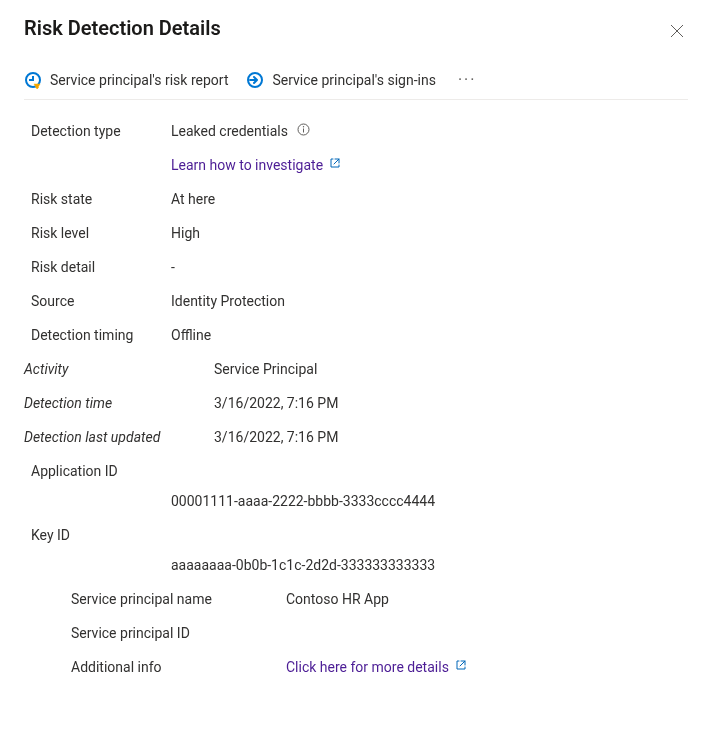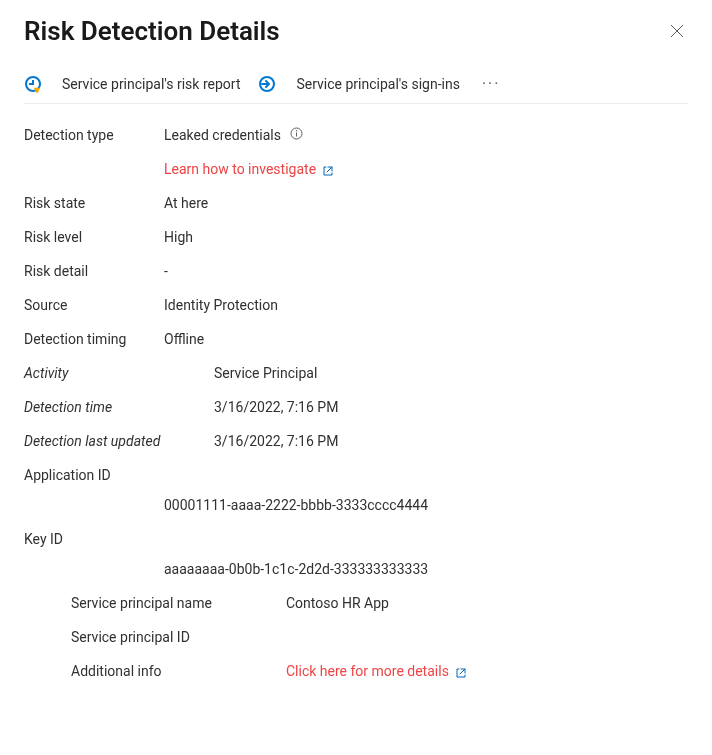--- a/index.html
+++ b/index.html
@@ -15,21 +15,21 @@
       padding: 16px 24px;
       font-size: 14px;
     }
     .header-row {
       display: flex;
       justify-content: space-between;
       align-items: flex-start;
       margin-bottom: 28px;
     }
     .page-title {
-      font-size: 26px;
+      font-size: 20px;
       font-weight: 600;
       color: #1b1a19;
     }
     .close-icon {
       font-size: 16px;
       color: #605e5c;
       cursor: pointer;
       padding: 4px;
       margin-top: 4px;
     }
@@ -37,21 +37,21 @@
       display: flex;
       align-items: center;
       gap: 18px;
       padding-bottom: 10px;
       border-bottom: 1px solid #edebe9;
       margin-bottom: 14px;
     }
     .toolbar-item {
       display: flex;
       align-items: center;
-      gap: 20px;
+      gap: 8px;
       cursor: pointer;
       color: #323130;
       font-size: 14px;
     }
     .toolbar-icon {
       width: 18px;
       height: 18px;
       display: inline-flex;
       align-items: center;
       justify-content: center;
@@ -69,20 +69,21 @@
     }
     .row {
       display: flex;
       align-items: flex-start;
       padding: 9px 0;
     }
     .label-a {
       width: 140px;
       color: #323130;
       flex-shrink: 0;
+      margin-left: 7px;
     }
     .label-b {
       width: 190px;
       color: #323130;
       flex-shrink: 0;
       font-style: italic;
     }
     .label-c {
       width: 215px;
       color: #323130;
@@ -90,24 +91,24 @@
       margin-left: 47px;
     }
     .value {
       color: #323130;
     }
     .value.mono {
       font-family: inherit;
       margin-top: 30px;
     }
     .link {
-      color: #ef4444;
-      cursor: pointer;
-      display: inline-flex;
-      align-items: flex-end;
+      color: #4c1d95;
+      cursor: pointer;
+      display: inline-flex;
+      align-items: flex-start;
       gap: 6px;
     }
     .info-icon-inline {
       display: inline-flex;
       align-items: center;
       margin-left: 6px;
       color: #605e5c;
     }
     .ext-icon {
       display: inline-flex;

